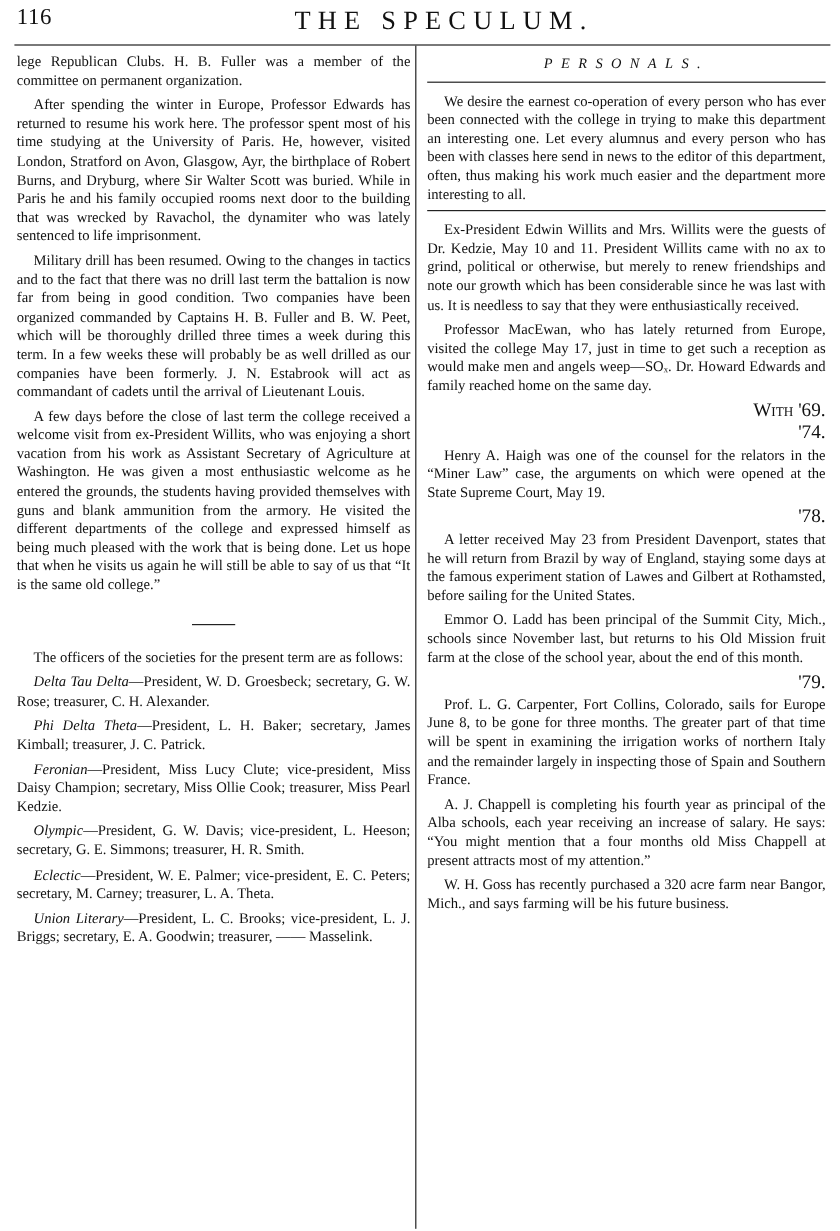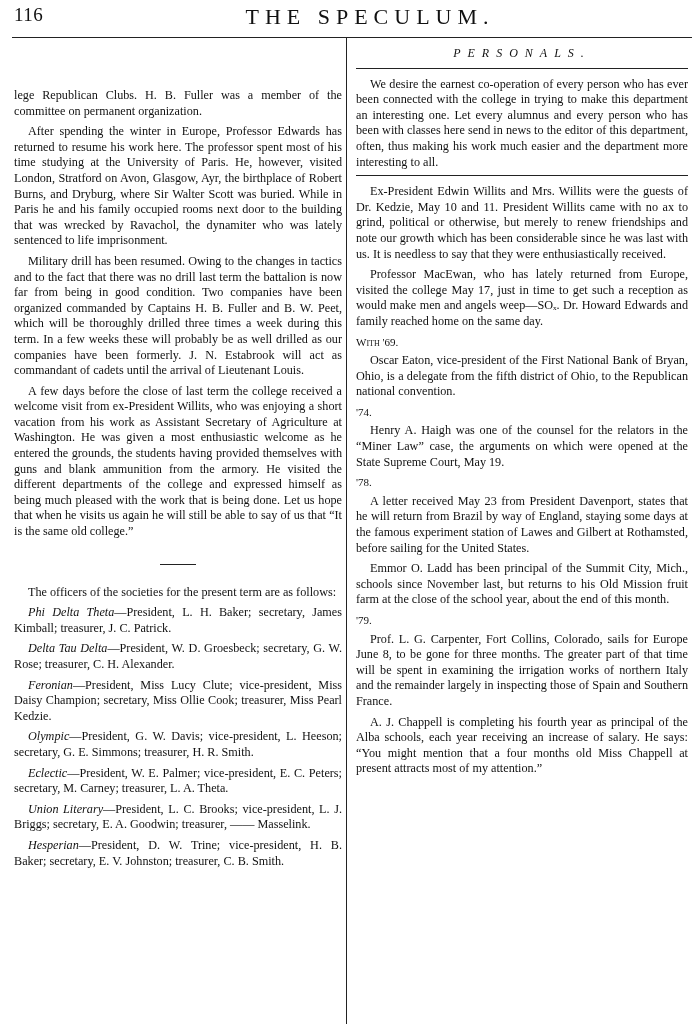--- a/index.html
+++ b/index.html
@@ -25,28 +25,28 @@
     border-left: 1.5px solid #222;
   }
   .col {
     position: absolute; top: 44px;
     font-size: 12.2px; line-height: 15.6px;
     text-align: justify;
   }
   .col.left { left: 14px; width: 328px; }
   .col.right { left: 356px; width: 332px; }
   p { margin: 0 0 5px 0; text-indent: 14px; }
-  p.noindent { text-indent: 0; margin-top: 44px; }
+  p.noindent { text-indent: 0; }
   .section-title {
     text-align: center; font-style: italic; font-size: 12px;
     letter-spacing: 7px; margin: 0 0 4px 0; padding: 2px 0;
   }
   .rule { border-top: 1.2px solid #222; margin: 4px 0 8px 0; }
   .class-head {
-    text-align: left; margin: 2px 0 3px 0; font-size: 11px;
+    text-align: right; margin: 2px 0 3px 0; font-size: 16px;
   }
   .class-head.small-caps { font-variant: small-caps; }
   .short-rule {
     width: 36px; margin: 24px auto 20px auto; border-top: 1.2px solid #222;
   }
   .society { font-style: italic; }
 </style>
 </head>
 <body>
 
@@ -55,44 +55,43 @@
 <div class="header-rule"></div>
 <div class="col-divider"></div>
 
 <div class="col left">
   <p class="noindent">lege Republican Clubs.  H. B. Fuller was a member of the committee on permanent organization.</p>
   <p>After spending the winter in Europe, Professor Edwards has returned to resume his work here.  The professor spent most of his time studying at the University of Paris.  He, however, visited London, Stratford on Avon, Glasgow, Ayr, the birthplace of Robert Burns, and Dryburg, where Sir Walter Scott was buried.  While in Paris he and his family occupied rooms next door to the building that was wrecked by Ravachol, the dynamiter who was lately sentenced to life imprisonment.</p>
   <p>Military drill has been resumed.  Owing to the changes in tactics and to the fact that there was no drill last term the battalion is now far from being in good condition.  Two companies have been organized commanded by Captains H. B. Fuller and B. W. Peet, which will be thoroughly drilled three times a week during this term.  In a few weeks these will probably be as well drilled as our companies have been formerly.  J. N. Estabrook will act as commandant of cadets until the arrival of Lieutenant Louis.</p>
   <p>A few days before the close of last term the college received a welcome visit from ex-President Willits, who was enjoying a short vacation from his work as Assistant Secretary of Agriculture at Washington.  He was given a most enthusiastic welcome as he entered the grounds, the students having provided themselves with guns and blank ammunition from the armory.  He visited the different departments of the college and expressed himself as being much pleased with the work that is being done.  Let us hope that when he visits us again he will still be able to say of us that “It is the same old college.”</p>
   <div class="short-rule"></div>
   <p>The officers of the societies for the present term are as follows:</p>
+  <p><span class="society">Delta Tau Delta</span><span>—President, W. D. Groesbeck; secretary, G. W. Rose; treasurer, C. H. Alexander.</span></p>
   <p><span class="society">Phi Delta Theta</span><span>—President, L. H. Baker; secretary, James Kimball; treasurer, J. C. Patrick.</span></p>
-  <p><span class="society">Delta Tau Delta</span><span>—President, W. D. Groesbeck; secretary, G. W. Rose; treasurer, C. H. Alexander.</span></p>
   <p><span class="society">Feronian</span><span>—President, Miss Lucy Clute; vice-president, Miss Daisy Champion; secretary, Miss Ollie Cook; treasurer, Miss Pearl Kedzie.</span></p>
   <p><span class="society">Olympic</span><span>—President, G. W. Davis; vice-president, L. Heeson; secretary, G. E. Simmons; treasurer, H. R. Smith.</span></p>
   <p><span class="society">Eclectic</span><span>—President, W. E. Palmer; vice-president, E. C. Peters; secretary, M. Carney; treasurer, L. A. Theta.</span></p>
   <p><span class="society">Union Literary</span><span>—President, L. C. Brooks; vice-president, L. J. Briggs; secretary, E. A. Goodwin; treasurer, —— Masselink.</span></p>
-  <p><span class="society">Hesperian</span><span>—President, D. W. Trine; vice-president, H. B. Baker; secretary, E. V. Johnston; treasurer, C. B. Smith.</span></p>
 </div>
 
 <div class="col right">
   <div class="section-title">PERSONALS.</div>
   <div class="rule"></div>
   <p>We desire the earnest co-operation of every person who has ever been connected with the college in trying to make this department an interesting one.  Let every alumnus and every person who has been with classes here send in news to the editor of this department, often, thus making his work much easier and the department more interesting to all.</p>
   <div class="rule"></div>
   <p>Ex-President Edwin Willits and Mrs. Willits were the guests of Dr. Kedzie, May 10 and 11.  President Willits came with no ax to grind, political or otherwise, but merely to renew friendships and note our growth which has been considerable since he was last with us.  It is needless to say that they were enthusiastically received.</p>
   <p>Professor MacEwan, who has lately returned from Europe, visited the college May 17, just in time to get such a reception as would make men and angels weep—SOₓ.  Dr. Howard Edwards and family reached home on the same day.</p>
 
   <div class="class-head small-caps">With '69.</div>
-  <p>Oscar Eaton, vice-president of the First National Bank of Bryan, Ohio, is a delegate from the fifth district of Ohio, to the Republican national convention.</p>
 
   <div class="class-head">'74.</div>
   <p>Henry A. Haigh was one of the counsel for the relators in the “Miner Law” case, the arguments on which were opened at the State Supreme Court, May 19.</p>
 
   <div class="class-head">'78.</div>
   <p>A letter received May 23 from President Davenport, states that he will return from Brazil by way of England, staying some days at the famous experiment station of Lawes and Gilbert at Rothamsted, before sailing for the United States.</p>
   <p>Emmor O. Ladd has been principal of the Summit City, Mich., schools since November last, but returns to his Old Mission fruit farm at the close of the school year, about the end of this month.</p>
 
   <div class="class-head">'79.</div>
   <p>Prof. L. G. Carpenter, Fort Collins, Colorado, sails for Europe June 8, to be gone for three months.  The greater part of that time will be spent in examining the irrigation works of northern Italy and the remainder largely in inspecting those of Spain and Southern France.</p>
 
   <p>A. J. Chappell is completing his fourth year as principal of the Alba schools, each year receiving an increase of salary.  He says: “You might mention that a four months old Miss Chappell at present attracts most of my attention.”</p>
+  <p>W. H. Goss has recently purchased a 320 acre farm near Bangor, Mich., and says farming will be his future business.</p>
 </div>
 
 </body></html>

